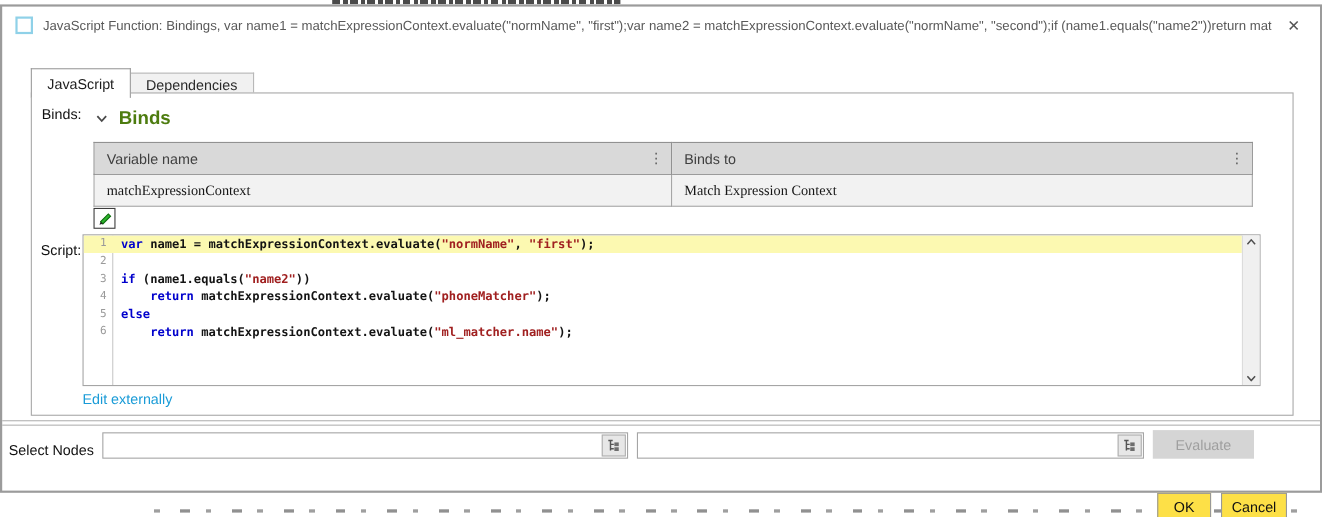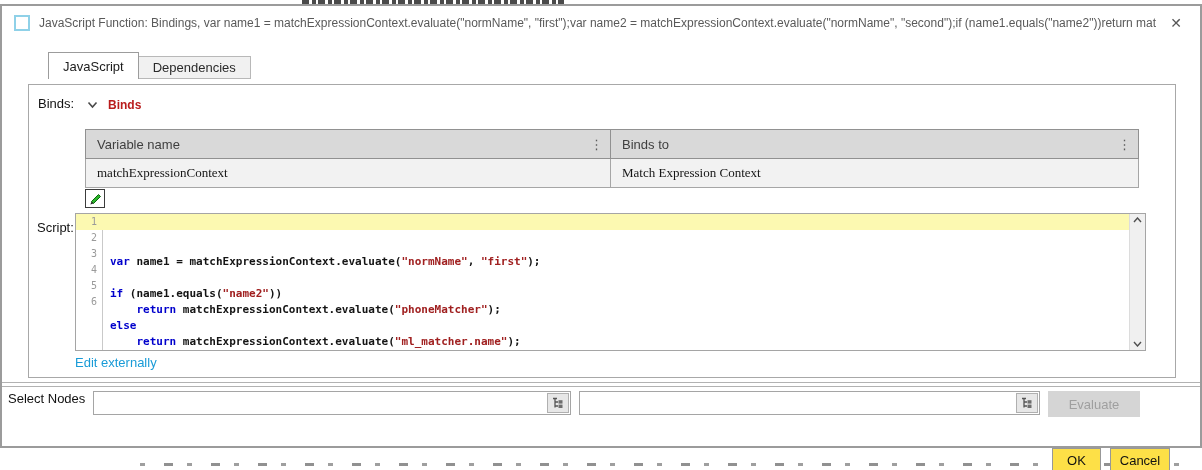--- a/index.html
+++ b/index.html
@@ -27,57 +27,57 @@
     position:absolute; left:0; top:0; right:0; height:34px;
     display:flex; align-items:center; padding:0 12px; box-sizing:border-box;
   }
   .fn-icon { width:12px; height:12px; border:2px solid #8fd1e8; background:#fff; flex:0 0 auto; }
   .title-text {
     margin-left:9px; flex:1 1 auto; font-size:12px; color:#595959;
     white-space:nowrap; overflow:hidden;
   }
   .close-x { margin-left:8px; padding:2px 6px; font-size:14px; color:#565656; flex:0 0 auto; cursor:default; }
   
-  .tabs { position:absolute; left:26px; top:46px; display:flex; align-items:flex-end;margin-left:20px; }
+  .tabs { position:absolute; left:26px; top:56px; display:flex; align-items:flex-end; }
   .tab { box-sizing:border-box; padding:0 14px; font-size:13px; color:#1c1c1c; display:flex; align-items:center; }
   .tab.active { height:27px; background:#fff; border:1px solid #9c9c9c; border-bottom:none; position:relative; z-index:2; }
   .tab.inactive { height:23px; background:#f1f1f1; border:1px solid #b8b8b8; border-left:none; color:#2a2a2a; }
   
   .panel { position:absolute; left:26px; top:78px; width:1146px; height:292px; border:1px solid #a8a8a8; background:#fff; }
   .binds-label { position:absolute; left:9px; top:11px; font-size:13px; color:#111; }
   .binds-header { position:absolute; left:58px; top:13px; display:flex; align-items:center; gap:10px; }
-  .binds-title { font-weight:bold; font-size:12px; color:#b91c1c; }
+  .binds-title { font-weight:bold; font-size:17px; color:#4d7c0f; }
   
   .btable { position:absolute; left:56px; top:44px; width:1054px; border-collapse:collapse; font-size:13px; table-layout:fixed; }
   .btable th, .btable td { height:29px; padding:0 11px; box-sizing:border-box; text-align:left; font-weight:normal; overflow:hidden; }
   .btable th { background:#d9d9d9; color:#3f3f3f; border:1px solid #919191; position:relative; }
   .btable td { background:#f2f2f2; color:#161616; border:1px solid #a6a6a6;font-family:Liberation Serif, serif; }
   .col-menu { position:absolute; right:7px; top:50%; transform:translateY(-50%); color:#5a5a5a; font-size:13px; letter-spacing:0; }
   
   .pencil-btn { position:absolute; left:56px; top:104px; width:20px; height:19px; background:#fff; border:1px solid #3c3c3c; box-sizing:border-box; display:flex; align-items:center; justify-content:center; }
   
   .script-label { position:absolute; left:8px; top:135px; font-size:13px; color:#111; }
   .editor { position:absolute; left:46px; top:128px; width:1071px; height:138px; border:1px solid #a5a5a5; background:#fff; box-sizing:border-box; }
   .code-scroll { position:absolute; left:0; top:0; right:16px; bottom:0; overflow:hidden; }
   .gutter-bg { position:absolute; left:0; top:0; bottom:0; width:26px; border-right:1px solid #c9c9c9; background:transparent; }
   .code-line { position:relative; display:flex; height:16px; line-height:16px; white-space:pre;
     font-family:"DejaVu Sans Mono",monospace; font-weight:bold; font-size:11px; }
   .code-line.hl { background:var(--highlight-line,#fcf9b1); }
   .code-line .ln { width:21px; flex:0 0 auto; text-align:right; padding-right:5px; color:#9a9a9a; font-weight:normal; font-size:10px; }
-  .code-text { padding-left:8px;margin-top:40px; }
+  .code-text { padding-left:8px; }
   .tok-kw { color:var(--keyword,#0000cc); }
   .tok-str { color:var(--string,#a02020); }
   .tok-pl { color:#141414; }
   .vscroll { position:absolute; right:0; top:0; bottom:0; width:16px; background:#f0f0f0; border-left:1px solid #dcdcdc;
     display:flex; flex-direction:column; justify-content:space-between; align-items:center; padding:3px 0; box-sizing:border-box; }
   .edit-link { position:absolute; left:46px; top:270px; font-size:13px; color:var(--link,#199bd7); cursor:default; }
   
   .separator { position:absolute; left:0; right:0; top:376px; height:3px; border-top:1px solid #b2b2b2; border-bottom:1px solid #b2b2b2; }
   
-  .footer { position:absolute; left:6px; right:60px; top:385px; height:26px; display:flex; align-items:flex-start; gap:8px; }
+  .footer { position:absolute; left:6px; right:60px; top:385px; height:26px; display:flex; align-items:flex-end; gap:8px; }
   .footer-label { font-size:13px; color:#111; flex:0 0 auto; }
   .node-input { position:relative; height:24px; border:1px solid #a5a5a5; background:#fff; box-sizing:border-box; }
   .node-input.first { width:478px; flex:0 0 auto; }
   .node-input.second { flex:1 1 auto; }
   .node-input input { position:absolute; inset:0; border:none; outline:none; padding:0 28px 0 6px; font-size:13px; font-family:inherit; background:transparent; width:100%; box-sizing:border-box; }
   .node-btn { position:absolute; right:1px; top:1px; width:22px; height:20px; background:#e7e7e7; border:1px solid #b0b0b0; box-sizing:border-box; display:flex; align-items:center; justify-content:center; }
   .eval-btn { flex:0 0 auto; width:92px; height:26px; background:#d5d5d5; color:#9f9f9f; font-size:13px; border:none; font-family:inherit; }
   
   .btn-row { position:absolute; right:30px; top:414px; display:flex; gap:9px; }
   .btn { box-sizing:border-box; height:24px; background:#fde047; border:1px solid #989898; font-size:13px; color:#111; display:flex; align-items:center; justify-content:center; font-family:inherit;margin-top:28px; }

